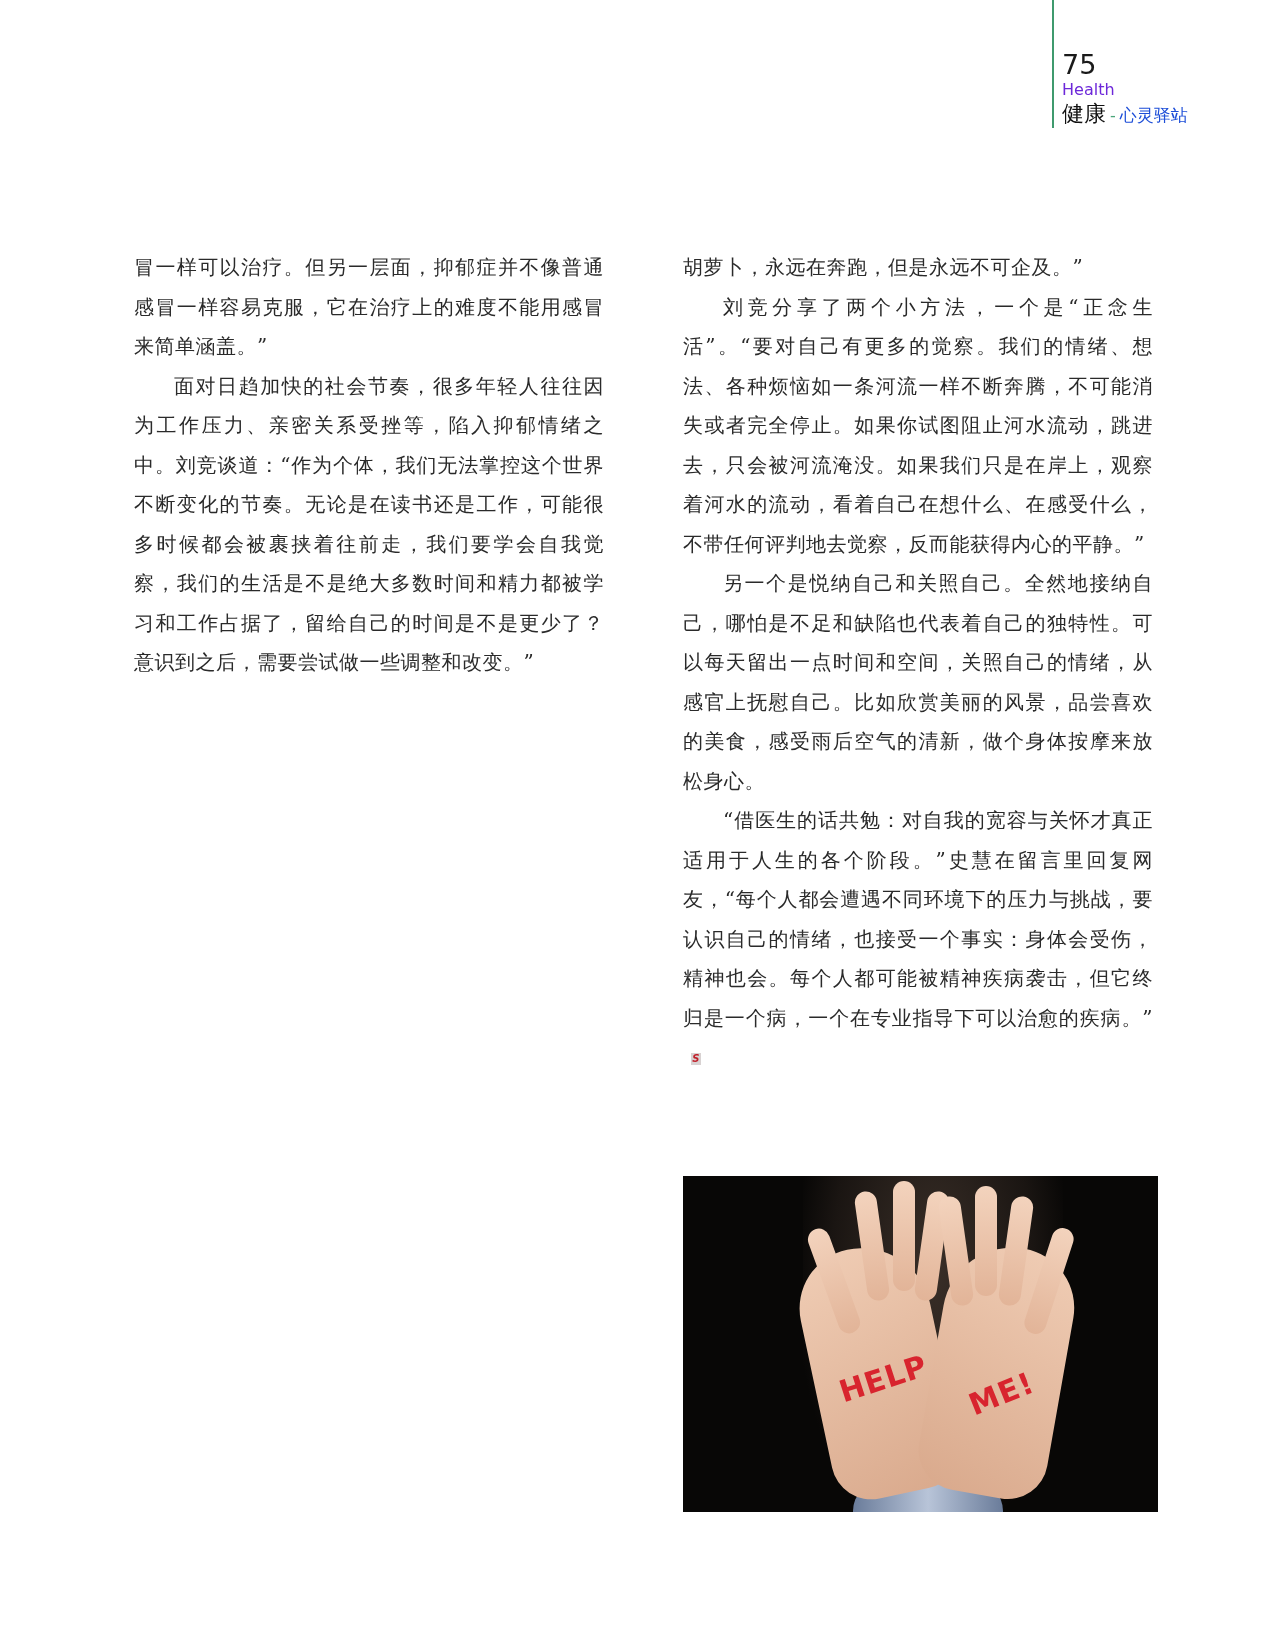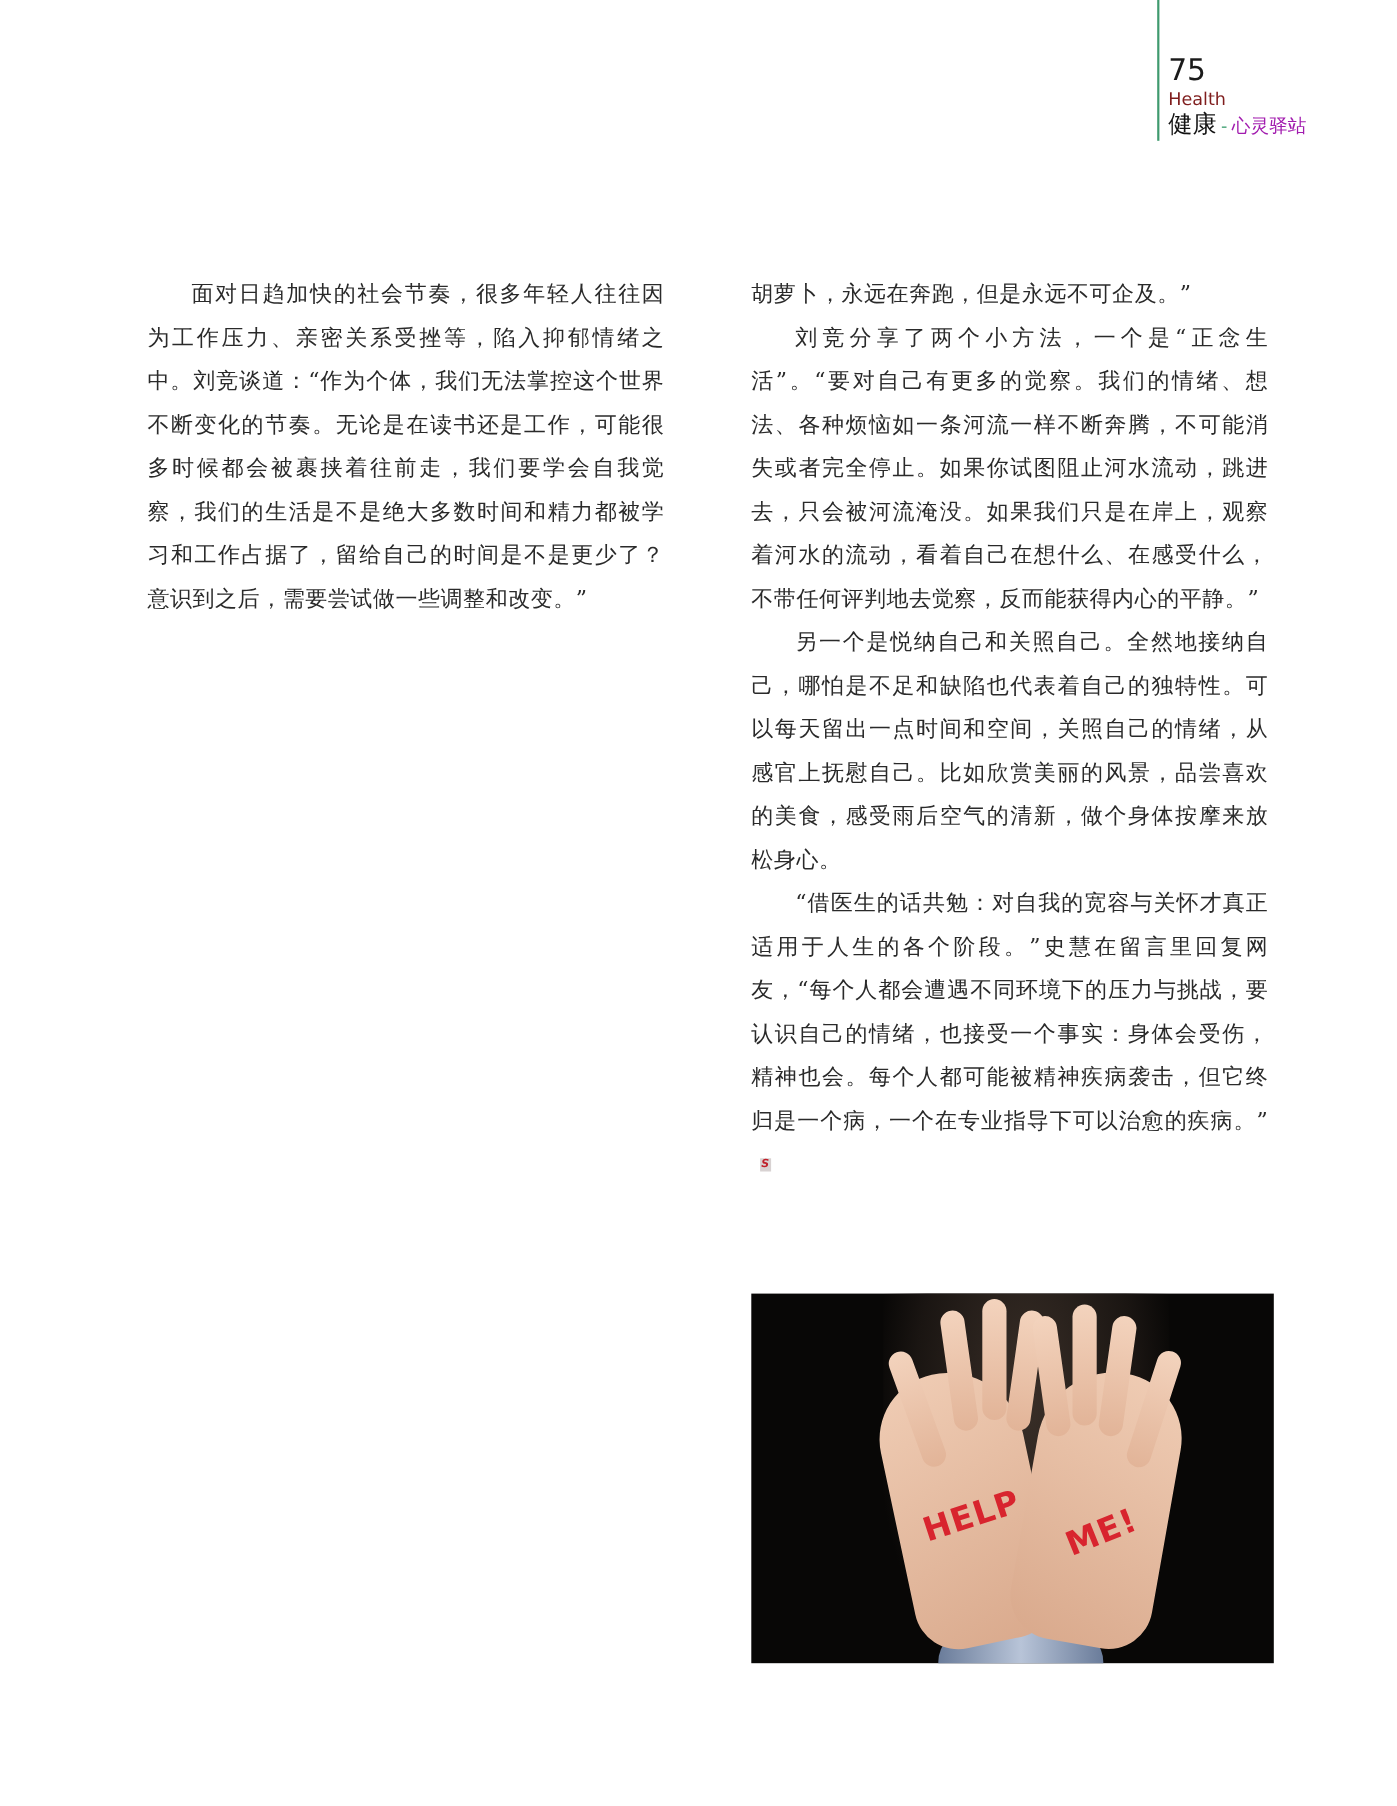--- a/index.html
+++ b/index.html
@@ -3,26 +3,26 @@
 <meta charset="utf-8">
 <style>
   html, body { margin: 0; padding: 0; background: #ffffff; }
   body { width: 1270px; height: 1642px; position: relative; overflow: hidden;
          font-family: "DejaVu Serif", "Liberation Serif", serif; color: #2a2a2a; }
   .header { position: absolute; left: 1052px; top: 0; height: 128px; width: 200px; }
   .header-rule { position: absolute; left: 0; top: 0; width: 2px; height: 128px; background: #3f9a6e; }
   .page-number { position: absolute; left: 10px; top: 52px; font-family: "DejaVu Sans", sans-serif;
                  font-size: 27px; color: #1a1a1a; line-height: 26px; }
   .section-en { position: absolute; left: 10px; top: 80px; font-family: "DejaVu Sans", sans-serif;
-                font-size: 16px; color: #7f1d1d; line-height: 20px; }
+                font-size: 16px; color: #6d28d9; line-height: 20px; }
   .section-zh { position: absolute; left: 10px; top: 100px; white-space: nowrap; line-height: 28px;
                 font-family: "DejaVu Sans", sans-serif; }
   .section-zh .main { font-size: 22px; color: #111; margin-top: 28px; }
   .section-zh .dash { font-size: 16px; color: #4aa57a; margin: 0 4px; }
-  .section-zh .sub { font-size: 17px; color: #a21caf; }
+  .section-zh .sub { font-size: 17px; color: #1d4ed8; }
 
   .col { position: absolute; top: 248px; width: 470px; font-size: 20px; line-height: 39.5px;
          letter-spacing: 0.5px; text-align: justify; }
   .col-left { left: 134px; }
   .col-right { left: 683px; }
   .col p { margin: 0; }
   .col p.indent { text-indent: 2em; }
   .end-mark { display: inline-block; width: 10px; height: 12px; background: #d8d2d2; color: #c0202a;
               font-family: "DejaVu Sans", sans-serif; font-weight: bold; font-style: italic;
               font-size: 10px; line-height: 12px; text-align: center; margin-left: 8px;
@@ -52,20 +52,21 @@
 <div class="header">
   <div class="header-rule"></div>
   <div class="page-number">75</div>
   <div class="section-en">Health</div>
   <div class="section-zh">
     <span class="main">健康</span><span class="dash">-</span><span class="sub">心灵驿站</span>
   </div>
 </div>
 
 <div class="col col-left">
+  <p>冒一样可以治疗。但另一层面，抑郁症并不像普通感冒一样容易克服，它在治疗上的难度不能用感冒来简单涵盖。”</p>
   <p class="indent">面对日趋加快的社会节奏，很多年轻人往往因为工作压力、亲密关系受挫等，陷入抑郁情绪之中。刘竞谈道：“作为个体，我们无法掌控这个世界不断变化的节奏。无论是在读书还是工作，可能很多时候都会被裹挟着往前走，我们要学会自我觉察，我们的生活是不是绝大多数时间和精力都被学习和工作占据了，留给自己的时间是不是更少了？意识到之后，需要尝试做一些调整和改变。”</p>
 </div>
 
 <div class="col col-right">
   <p>胡萝卜，永远在奔跑，但是永远不可企及。”</p>
   <p class="indent">刘竞分享了两个小方法，一个是“正念生活”。“要对自己有更多的觉察。我们的情绪、想法、各种烦恼如一条河流一样不断奔腾，不可能消失或者完全停止。如果你试图阻止河水流动，跳进去，只会被河流淹没。如果我们只是在岸上，观察着河水的流动，看着自己在想什么、在感受什么，不带任何评判地去觉察，反而能获得内心的平静。”</p>
   <p class="indent">另一个是悦纳自己和关照自己。全然地接纳自己，哪怕是不足和缺陷也代表着自己的独特性。可以每天留出一点时间和空间，关照自己的情绪，从感官上抚慰自己。比如欣赏美丽的风景，品尝喜欢的美食，感受雨后空气的清新，做个身体按摩来放松身心。</p>
   <p class="indent"><span>“借医生的话共勉：对自我的宽容与关怀才真正适用于人生的各个阶段。”史慧在留言里回复网友，“每个人都会遭遇不同环境下的压力与挑战，要认识自己的情绪，也接受一个事实：身体会受伤，精神也会。每个人都可能被精神疾病袭击，但它终归是一个病，一个在专业指导下可以治愈的疾病。”</span><span class="end-mark">S</span></p>
 </div>
 

